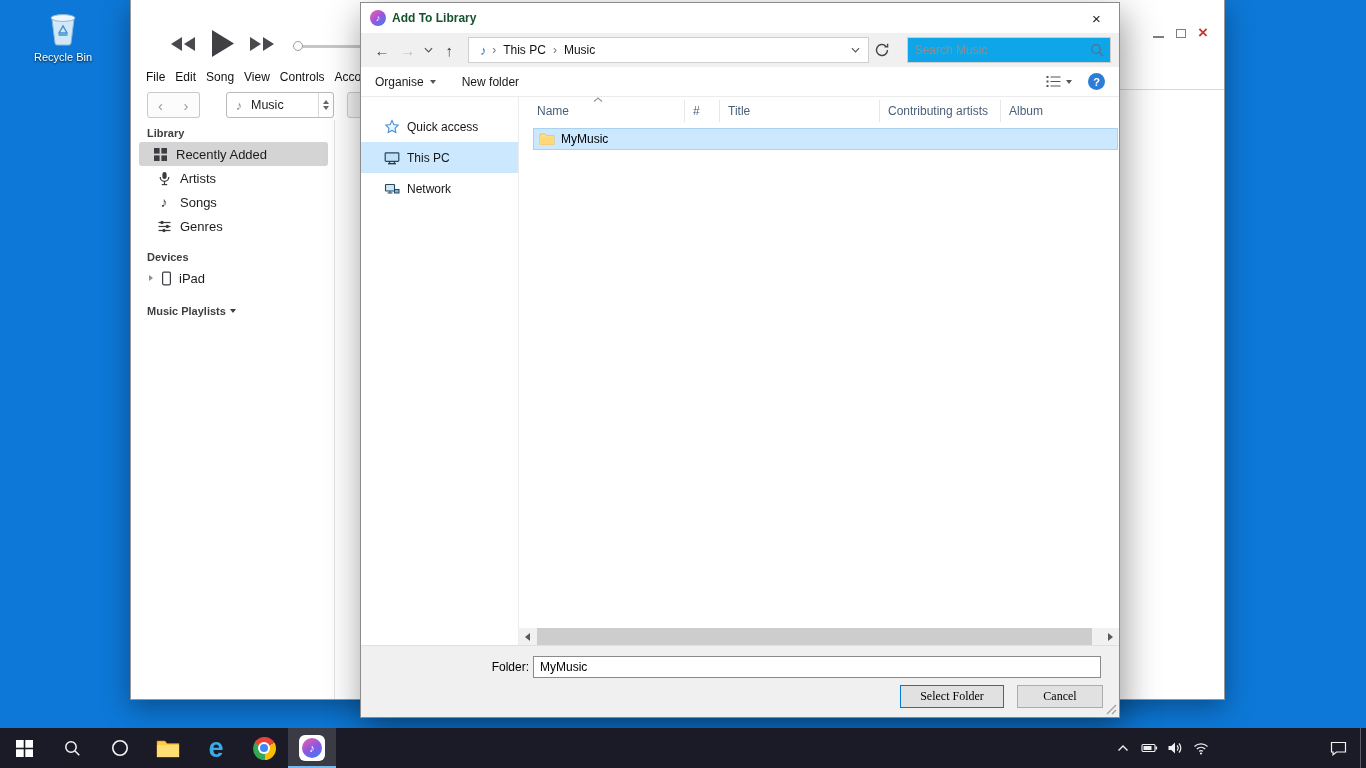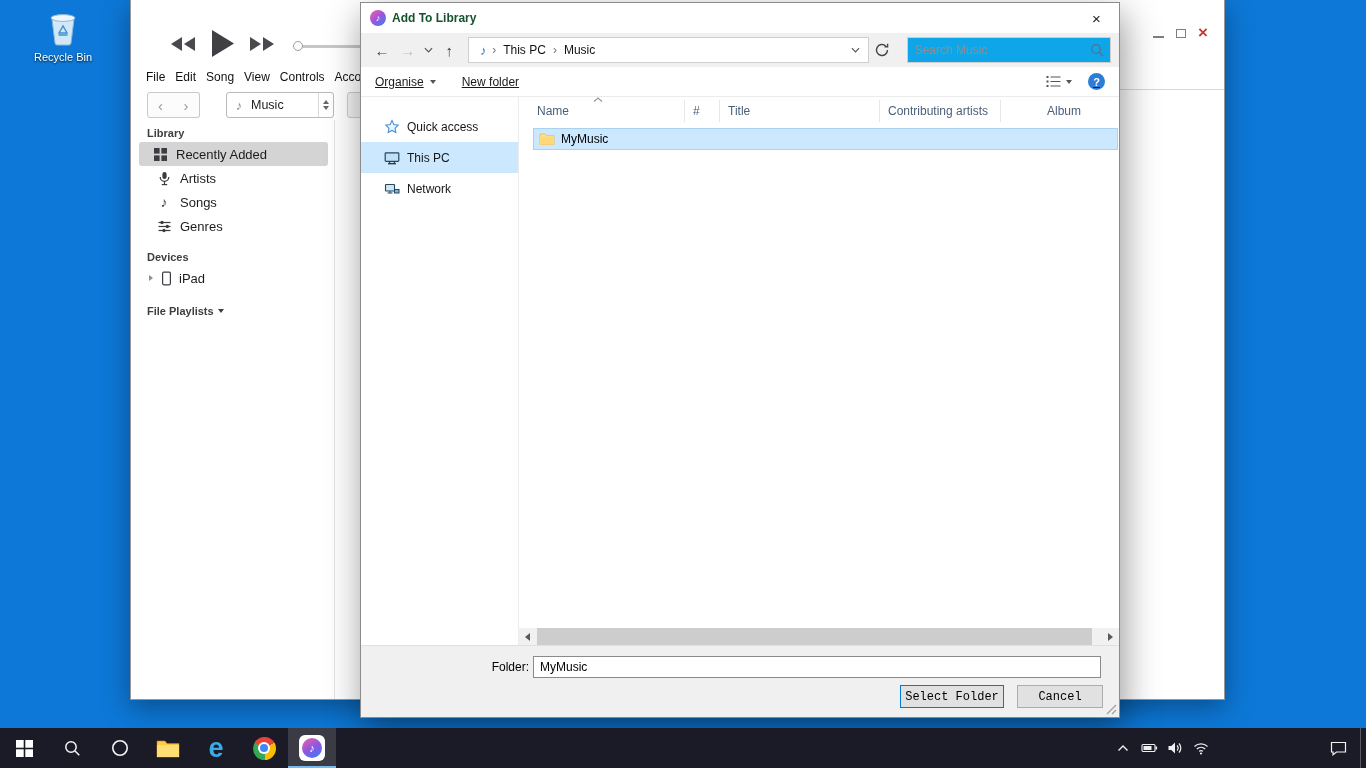--- a/index.html
+++ b/index.html
@@ -92,21 +92,21 @@
   .csep { color: #777; font-size: 12px; }
   .adrop { margin-left: auto; width: 24px; display: flex; justify-content: center; }
   .rbtn { width: 26px; height: 26px; display: flex; align-items: center; justify-content: center; }
   .sbox { width: 206px; height: 26px; margin-left: 12px; background: #0ea5e9;
     border: 1px solid #cfcfcf; display: flex; align-items: center; }
   .sbox input { flex: 1; min-width: 0; border: none; outline: none; font-size: 12px;
     padding-left: 7px; font-family: inherit; background: transparent; color: #444; }
   .sbox input::placeholder { color: #8f8f8f; opacity: 1; }
   .sbox .mag { width: 26px; display: flex; justify-content: center; }
   .d-cmd { height: 30px; background: #fff; border-bottom: 1px solid #ebebeb;
-    display: flex; align-items: center; padding: 0 14px; font-size: 12px; color: #1a1a1a; text-decoration: underline; }
+    display: flex; align-items: center; padding: 0 14px; font-size: 12px; color: #1a1a1a; }
   .cmd { display: flex; align-items: center; gap: 6px; }
   .cmd + .cmd { margin-left: 26px; }
   .car { width: 0; height: 0; border-top: 4px solid #555;
     border-left: 3.5px solid transparent; border-right: 3.5px solid transparent; }
   .d-cmd .right { margin-left: auto; display: flex; align-items: center; gap: 16px; }
   .viewbtn { display: flex; align-items: center; gap: 5px; }
   .helpbtn { width: 17px; height: 17px; border-radius: 50%; background: #2d7cd6;
     color: #fff; font-size: 11px; font-weight: bold; display: flex;
     align-items: center; justify-content: center; }
   .d-body { position: absolute; top: 94px; left: 0; right: 0; bottom: 72px; background: #fff; }
@@ -116,21 +116,21 @@
   .np-row.selected { background: #cce8ff; }
   .np-ic { width: 16px; height: 16px; }
   .farea { position: absolute; left: 157px; right: 0; top: 0; bottom: 0; border-left: 1px solid #ececec; }
   .cols { position: absolute; left: 0; right: 0; top: 3px; height: 22px;
     display: flex; font-size: 12px; color: #4c607a; }
   .col { line-height: 22px; padding-left: 8px; border-right: 1px solid #e7e7e7; position: relative; }
   .col.c0 { width: 166px; padding-left: 18px; }
   .col.c1 { width: 35px; }
   .col.c2 { width: 160px; }
   .col.c3 { width: 121px; }
-  .col.c4 { flex: 1; border-right: none; text-align: center; }
+  .col.c4 { flex: 1; border-right: none; }
   .sort { position: absolute; top: -3px; left: 74px; }
   .frow { position: absolute; left: 14px; right: 1px; top: 31px; height: 22px;
     background: #cce8ff; border: 1px solid #a9d1f0; display: flex; align-items: center;
     padding-left: 5px; gap: 6px; font-size: 12px; color: #000; }
   .hscr { position: absolute; left: 0; right: 0; bottom: 0; height: 17px;
     background: #f1f1f1; }
   .harr { position: absolute; top: 0; width: 17px; height: 17px; display: flex;
     align-items: center; justify-content: center; }
   .harr.l { left: 0; } .harr.r { right: 0; }
   .t-l { width: 0; height: 0; border-right: 5px solid #5a5a5a;
@@ -138,21 +138,21 @@
   .t-r { width: 0; height: 0; border-left: 5px solid #5a5a5a;
     border-top: 4px solid transparent; border-bottom: 4px solid transparent; }
   .hthumb { position: absolute; left: 18px; top: 0; width: 555px; height: 17px; background: #cdcdcd; }
   .d-foot { position: absolute; left: 0; right: 0; bottom: 0; height: 72px;
     background: #f0f0f0; border-top: 1px solid #e0e0e0; }
   .f-label { position: absolute; left: 128px; top: 14px; width: 40px; text-align: right;
     font-size: 12px; color: #000; }
   .f-input { position: absolute; left: 172px; top: 10px; width: 568px; height: 22px;
     border: 1px solid #8a8a8a; background: #fff; font-size: 12px; padding-left: 6px;
     font-family: inherit; color: #000; outline: none; }
-  .f-btn { position: absolute; top: 39px; height: 23px; font-size: 12px; font-family: Liberation Mono, monospace;
+  .f-btn { position: absolute; top: 39px; height: 23px; font-size: 12px; font-family: Liberation Serif, serif;
     background: #e1e1e1; border: 1px solid #adadad; color: #000; }
   .f-btn.primary { left: 539px; width: 104px; border: 1px solid #0078d7; }
   .f-btn.cancel { left: 656px; width: 86px; }
   .grip { position: absolute; right: 2px; bottom: 2px; }
 
   
   .tb { position: absolute; left: 0; top: 728px; width: 1366px; height: 40px;
     background: #1b1b28; display: flex; z-index: 10; }
   .tbtn { width: 48px; height: 40px; display: flex; align-items: center; justify-content: center; }
   .tbtn.active { background: rgba(255,255,255,.14); box-shadow: inset 0 -2px 0 #76b9ed; }
@@ -282,21 +282,21 @@
         <span class="caret-r"></span>
         <span class="sb-ic">
           <svg width="15" height="15" viewBox="0 0 15 15" fill="none">
               <rect x="3.6" y="1.2" width="7.8" height="12.6" rx="1.2" stroke="#3c3c40" stroke-width="1.2"></rect>
             </svg>
         </span>
         <span>iPad</span>
       </div>
 
       <div class="sb-h pl">
-        <span>File Playlists</span>
+        <span>Music Playlists</span>
         <span class="caret-d"></span>
       </div>
     </div>
 
     <div class="sb-div"></div>
     <div class="it-line"></div>
 
     <div class="it-ctl">
       <span class="ic-min"></span>
       <span class="ic-max"></span>

